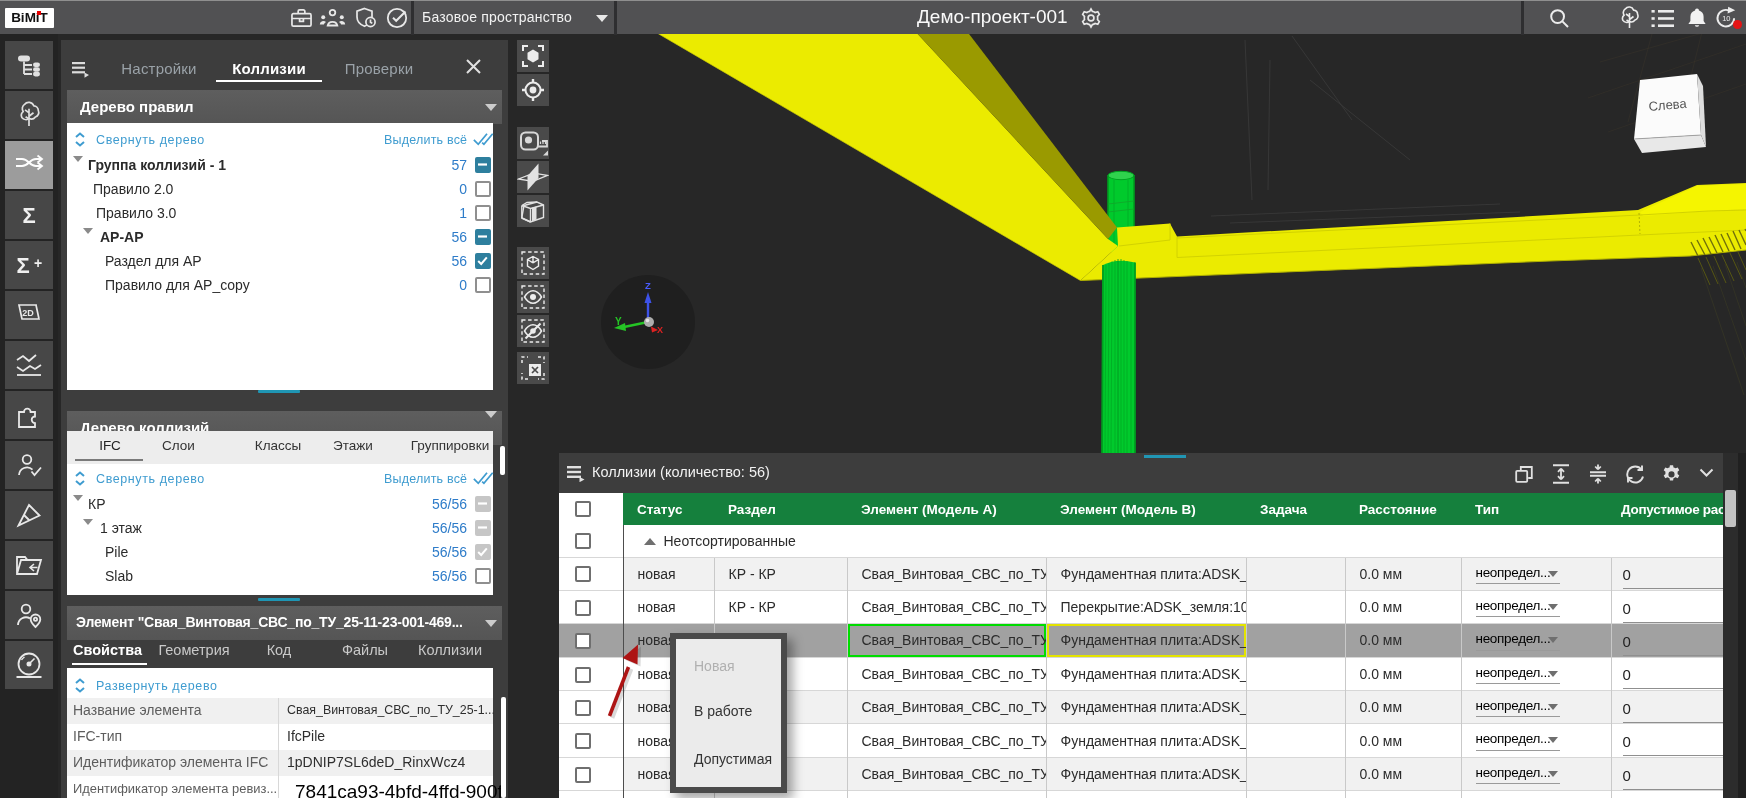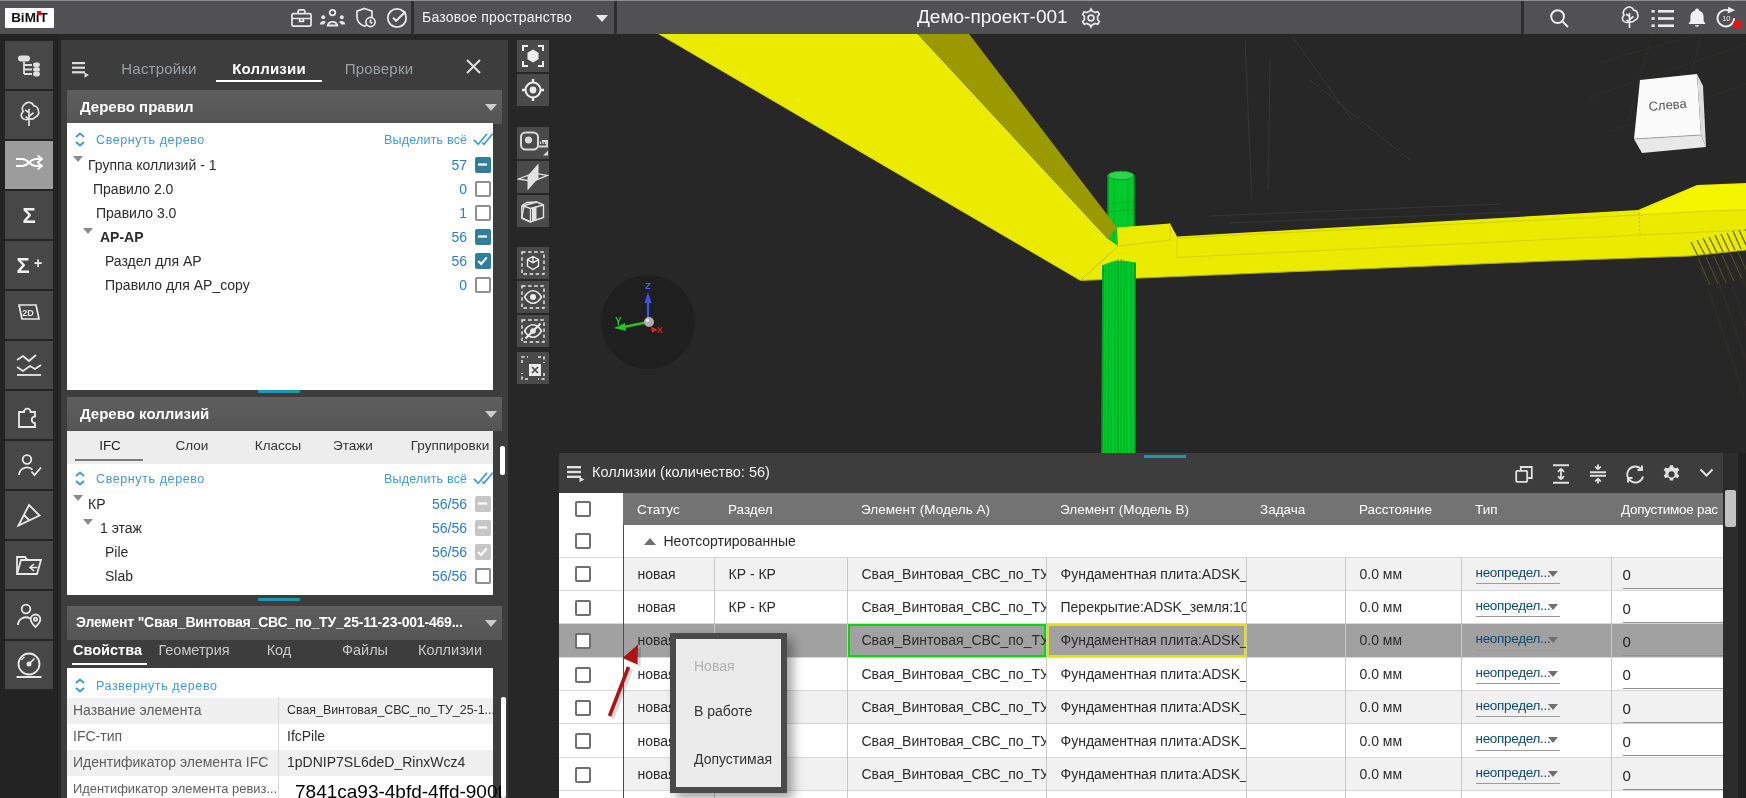--- a/index.html
+++ b/index.html
@@ -25,31 +25,31 @@
 .cb{position:absolute;width:16px;height:16px;border-radius:2px}
 .cb.e{background:#fff;border:2px solid #8f8f8f}
 .cb.t{background:#2e7f9e;color:#fff}
 .cb.g{background:#c6c6c6;color:#fff}
 .cb svg{position:absolute;left:1px;top:1px}
 .teal{position:absolute;width:42px;height:3px;background:#1f96b4;border-radius:1px}
 .ptab{position:absolute;font-size:15px;letter-spacing:0.2px}
 #bottom{position:absolute;left:559px;top:453px;width:1187px;height:345px;background:#3d3d3d;z-index:25}
 #btable{position:absolute;left:0;top:40px;width:1164px;border-collapse:collapse;table-layout:fixed;font-size:14px;color:#2b2b2b;background:#fff}
 #btable td{padding:0 0 0 14px;overflow:hidden;white-space:nowrap;vertical-align:middle}
-#btable tr.hd{background:#737373;color:#fff;font-weight:normal;font-size:13.5px}
+#btable tr.hd{background:#15803d;color:#fff;font-weight:bold;font-size:13.5px}
 #btable tr.hd td{border:none}
 #btable td.cbc{background:#fff;padding:0 0 0 16px;text-align:left;border-right:1px solid #4d4d4d}
 #btable tr.dr td{border-top:1px solid #d7d7d7}
 #btable tr.dr td+td+td{border-left:1px solid #c9c9c9}
 .tcb{display:inline-block;width:16px;height:16px;border:2px solid #6f6f6f;border-radius:2px;background:#fff;vertical-align:middle}
 .sel{background:#a1a1a1}
 #btable tr.sel td.cbc{background:#a1a1a1}
 .lightr{background:#f1f1f1}
 .ddl{position:relative;height:32.4px}
-.ddl .in{position:absolute;left:0px;width:84px;top:3px;bottom:6px;border-bottom:1px solid #9a9a9a;color:#0c4a6e;font-size:13.5px;line-height:23px;letter-spacing:-0.3px}
+.ddl .in{position:absolute;left:0px;width:84px;top:3px;bottom:6px;border-bottom:1px solid #9a9a9a;color:#000000;font-size:13.5px;line-height:23px;letter-spacing:-0.3px}
 .ddl .dc{position:absolute;left:72px;top:13px;width:0;height:0;border-left:5.5px solid transparent;border-right:5.5px solid transparent;border-top:6.5px solid #6f6f6f}
 .inp{position:relative;top:2px;margin-left:11px;width:101px;border-bottom:1px solid #8f8f8f;font-size:15px;color:#222;height:27px;line-height:25px}
 #popup{position:absolute;left:670px;top:633px;width:117px;height:160px;background:#ebebeb;border:6px solid #4a4a4a;z-index:30;box-shadow:6px 6px 10px rgba(0,0,0,.35);color:#333;font-size:14px}
 svg{display:block}
 </style></head>
 <body>
 
 <svg class="ab" style="left:0;top:0;z-index:1" width="1746" height="798">
 <rect x="58" y="34" width="1688" height="764" fill="#272727"></rect>
 <g stroke="#383838" stroke-width="1" fill="none" opacity="0.9">
@@ -389,21 +389,21 @@
     <div class="ctl" style="left:29px;top:10px">Свернуть дерево</div>
     <div class="ctl" style="left:317px;top:10px;letter-spacing:0.2px">Выделить всё</div>
     <div class="ctl" style="left:406px;top:9px">
         <svg width="21" height="15" viewBox="0 0 24 17" fill="none" stroke="#3f9cd0" stroke-width="2">
           <path d="M1,9 l5,5 L16,2 M10.5,12 l2,2 L22.5,2"></path>
         </svg>
       </div>
   </div>
 
   <div class="ab" style="left:6px;top:113px;width:426px;height:144px;background:#fff;font-size:14px;color:#2b2b2b">
-    <div class="trow" style="top:0;font-weight:normal">
+    <div class="trow" style="top:0;font-weight:bold">
         <span class="ab" style="left:6px;top:9px"><span class="caretsm"></span></span>
         <span style="margin-left:21px">Группа коллизий - 1</span>
       </div>
     <div class="cnt" style="right:26px;top:4px">57</div>
       <div class="cb t" style="right:2px;top:4px">
         <svg width="13" height="13" viewBox="0 0 13 13">
           <rect x="2" y="5.4" width="9" height="2.2" fill="#fff"></rect>
         </svg>
       </div>
     <div class="trow" style="top:24px">
@@ -436,28 +436,28 @@
         </svg>
       </div>
     <div class="trow" style="top:120px">
         <span style="margin-left:38px">Правило для АР_copy</span>
       </div>
     <div class="cnt" style="right:26px;top:124px">0</div>
       <div class="cb e" style="right:2px;top:124px"></div>
   </div>
   <div class="teal" style="left:197px;top:350px"></div>
 
-  <div class="sechead" style="top:357px">Дерево коллизий</div>
+  <div class="sechead" style="top:371px">Дерево коллизий</div>
   <div class="ab" style="left:424px;top:371px">
       <div class="caret"></div>
     </div>
   <div class="ab" style="left:6px;top:391px;width:426px;height:33px;background:#ededed;font-size:13.5px;color:#333">
     <span class="ab" style="left:15px;top:7px;width:56px;text-align:center;color:#222">IFC</span>
     <span class="ab" style="left:8px;top:28px;width:68px;height:2px;background:#7a7a7a"></span>
-    <span class="ab" style="left:95px;top:7px;width:60px;text-align:center">Слои</span>
+    <span class="ab" style="left:95px;top:7px;width:60px;">Слои</span>
     <span class="ab" style="left:151px;top:7px;width:120px;text-align:center">Классы</span>
     <span class="ab" style="left:266px;top:7px;width:60px;text-align:left">Этажи</span>
     <span class="ab" style="left:333px;top:7px;width:100px;text-align:center">Группировки</span>
   </div>
   <div class="white" style="top:424px;height:131px">
     <div class="ctl" style="left:7px;top:7px">
         <svg width="12" height="15" viewBox="0 0 12 15" fill="none" stroke="#3f9cd0" stroke-width="2">
           <path d="M2,5 L6,1.5 L10,5 M2,10 L6,13.5 L10,10"></path>
         </svg>
       </div>

